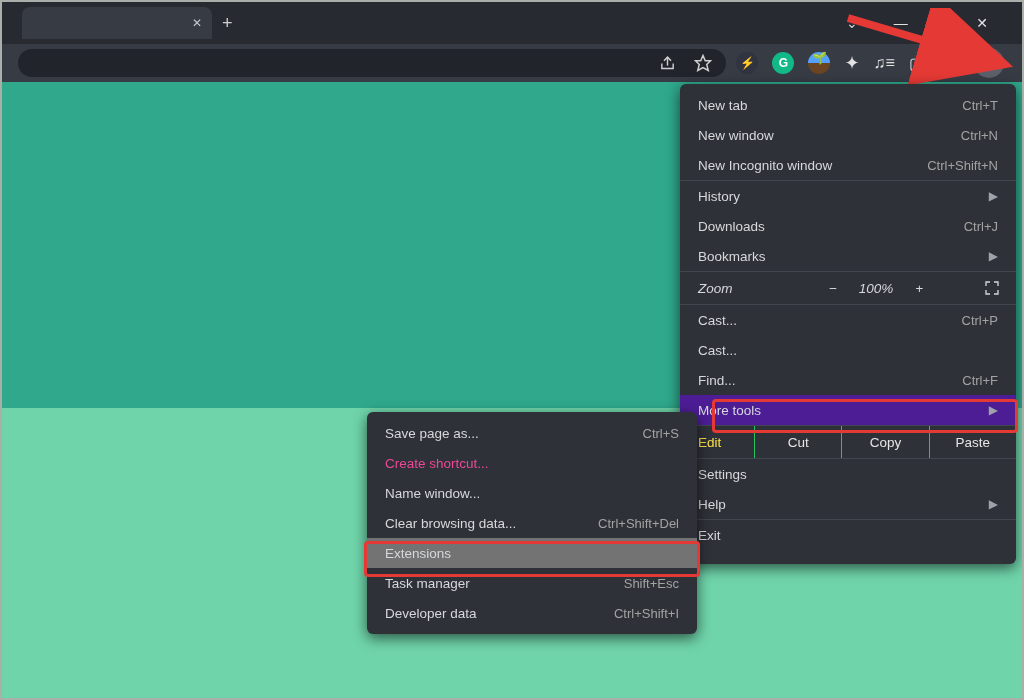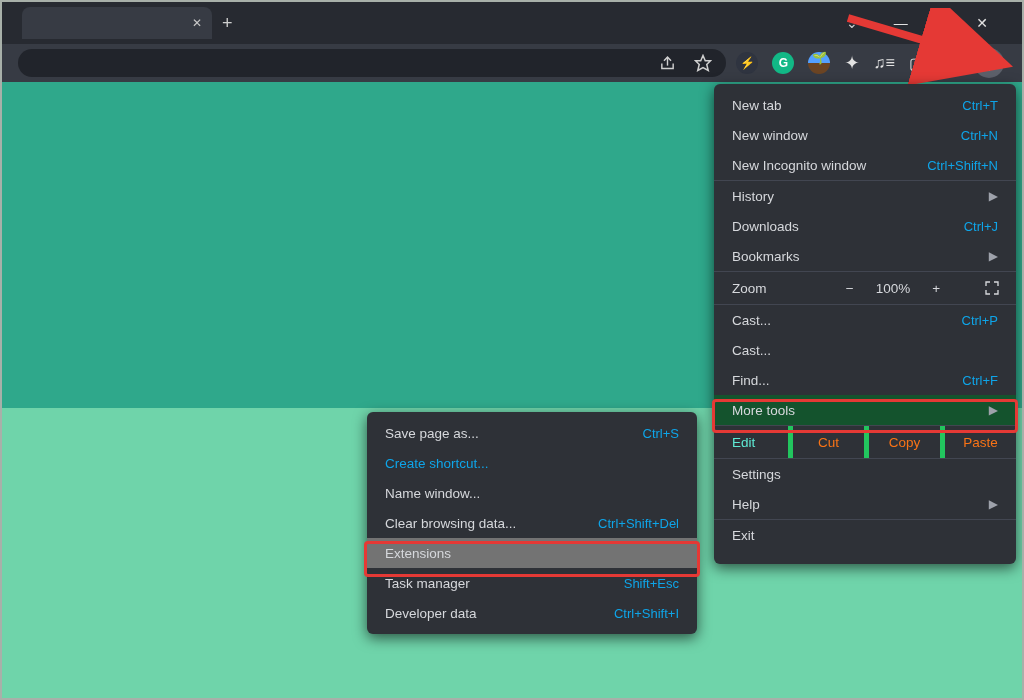--- a/index.html
+++ b/index.html
@@ -35,41 +35,41 @@
 
   
   .content{position:absolute; left:2px; top:82px; right:2px; bottom:2px;}
   .half-top{background:#2FA88B;height:53%;}
   .half-bottom{background:#6FD4AA;height:47%;}
 
   
   .arrow{position:absolute;top:8px;right:6px;pointer-events:none;}
 
   
-  .menu{position:absolute; top:84px; right:8px; width:302px; background:#2E3137; color:#d6d8dc; font-size:13.5px; border-radius:6px; box-shadow:0 4px 14px rgba(0,0,0,.6);}
+  .menu{position:absolute; top:84px; right:8px; width:336px; background:#2E3137; color:#d6d8dc; font-size:13.5px; border-radius:6px; box-shadow:0 4px 14px rgba(0,0,0,.6);}
   .menu .sep{height:1px;background:#424651;margin:0}
   .row{display:flex;align-items:center;height:30px;padding:0 18px 0 18px;cursor:pointer}
   .row .lbl{flex:1}
-  .row .sc{color:#0ea5e9;font-size:13px}
+  .row .sc{color:#a3a3a3;font-size:13px}
   .row .arrow-r{color:#9ea2ab;font-size:12px}
   .row.first{margin-top:6px}
   .row.last{margin-bottom:14px}
-  .zoomrow{display:flex;align-items:center;height:32px;padding:0 16px 0 18px;}
+  .zoomrow{display:flex;align-items:center;height:32px;padding:0 16px 0 18px;font-style:italic;}
   .zoomrow .lbl{width:70px}
   .zoomrow .zm{flex:1;display:flex;align-items:center;justify-content:center;gap:22px;color:#d6d8dc}
   .zoomrow .full{margin-left:auto}
   .editrow{display:flex;height:32px;align-items:stretch;}
-  .editrow .edlabel{width:74px;display:flex;align-items:center;padding-left:18px;color:#5eead4}
-  .editrow .edbtn{flex:1;border-left:5px solid #22c55e;display:flex;align-items:center;justify-content:center;color:#f97316;cursor:pointer}
+  .editrow .edlabel{width:74px;display:flex;align-items:center;padding-left:18px;color:#fde047}
+  .editrow .edbtn{flex:1;border-left:1px solid #22c55e;display:flex;align-items:center;justify-content:center;color:#e5e5e5;cursor:pointer}
   .highlight{border:3px solid #E53935;border-radius:4px}
   .more-hl{position:absolute;pointer-events:none}
 
   
   .submenu{position:absolute;top:412px;left:367px;width:330px;background:#2E3137;color:#d6d8dc;font-size:13.5px;border-radius:6px;box-shadow:0 4px 14px rgba(0,0,0,.6);padding:6px 0}
-  .submenu .row.disabled{color:#0ea5e9;cursor:default}
+  .submenu .row.disabled{color:#ec4899;cursor:default}
   .submenu .row.sel{background:#737373}
   .ext-hl{position:absolute;pointer-events:none}
 
 </style>
 </head>
 <body>
 
 <div class="titlebar">
   <div class="tab">
     <span class="tab-close">✕</span>
@@ -166,21 +166,21 @@
       <span class="lbl">Cast...</span>
       <span class="sc">Ctrl+P</span>
     </div>
   <div class="row">
       <span class="lbl">Cast...</span>
     </div>
   <div class="row">
       <span class="lbl">Find...</span>
       <span class="sc">Ctrl+F</span>
     </div>
-  <div class="row" style="background:#14532d">
+  <div class="row" style="background:#4c1d95">
       <span class="lbl">More tools</span>
       <span class="arrow-r">▶</span>
     </div>
   <div class="sep"></div>
   <div class="editrow">
     <div class="edlabel">Edit</div>
     <div class="edbtn">Cut</div>
     <div class="edbtn">Copy</div>
     <div class="edbtn">Paste</div>
   </div>

